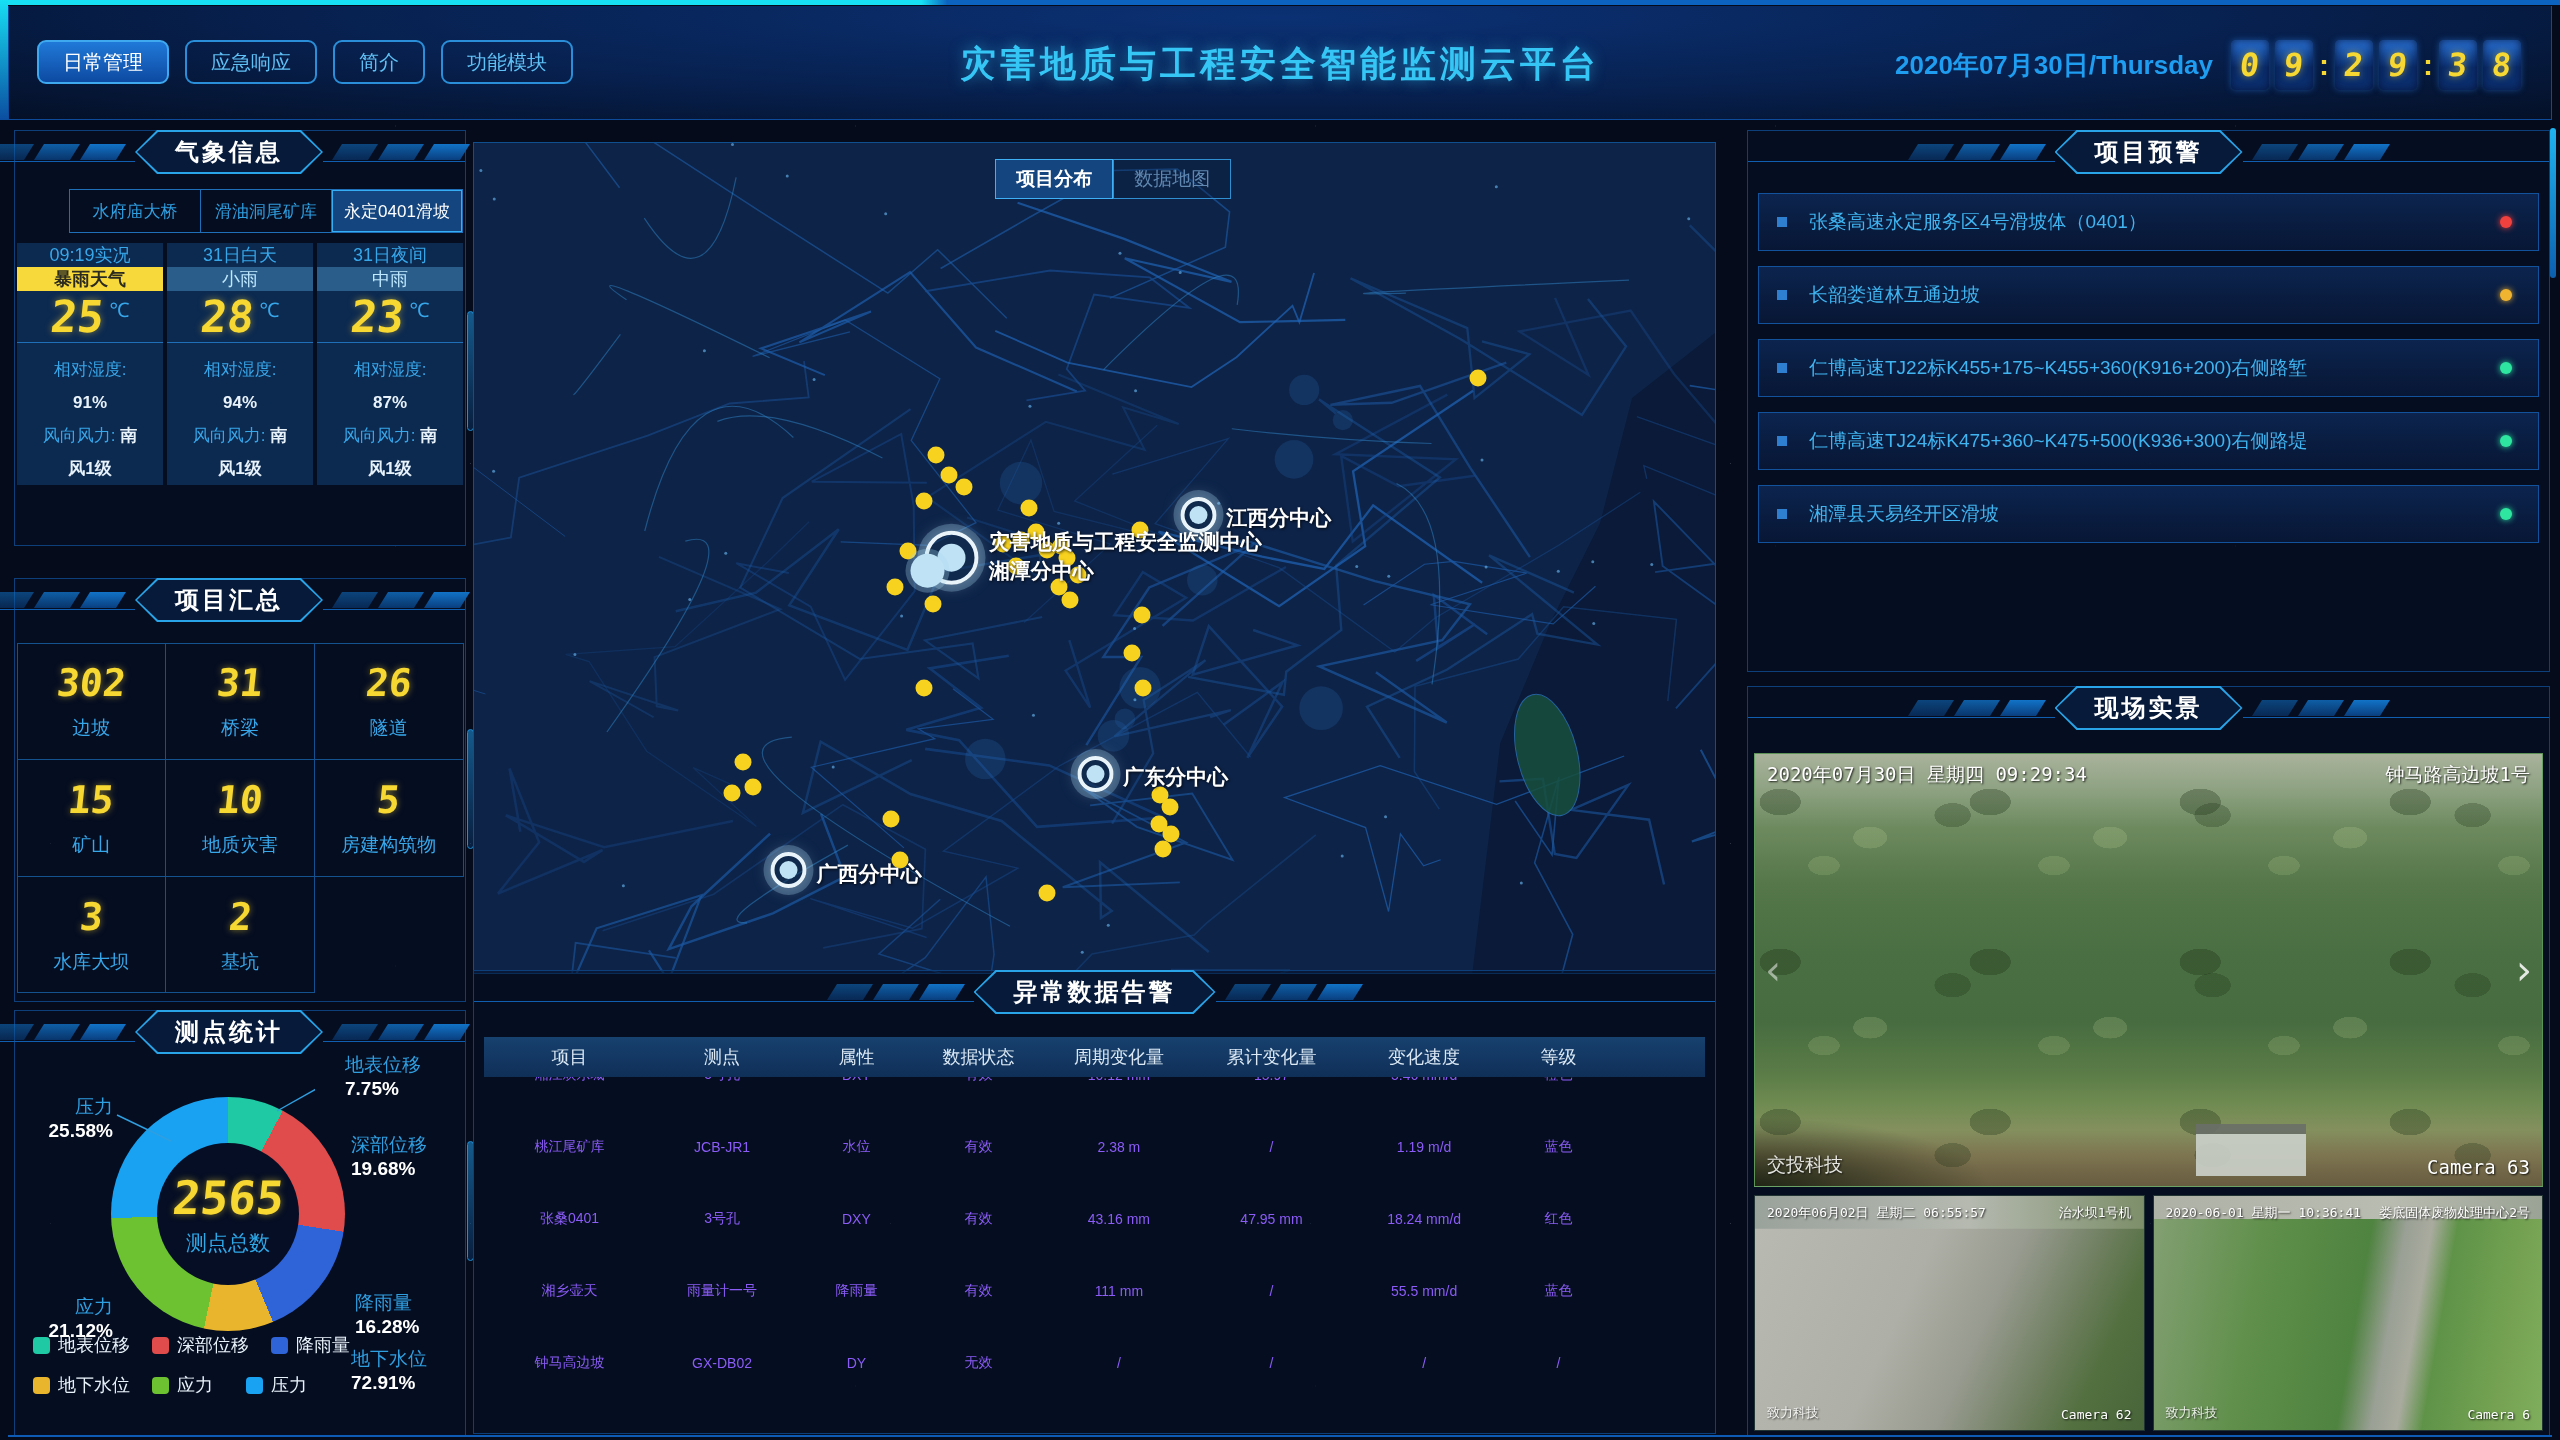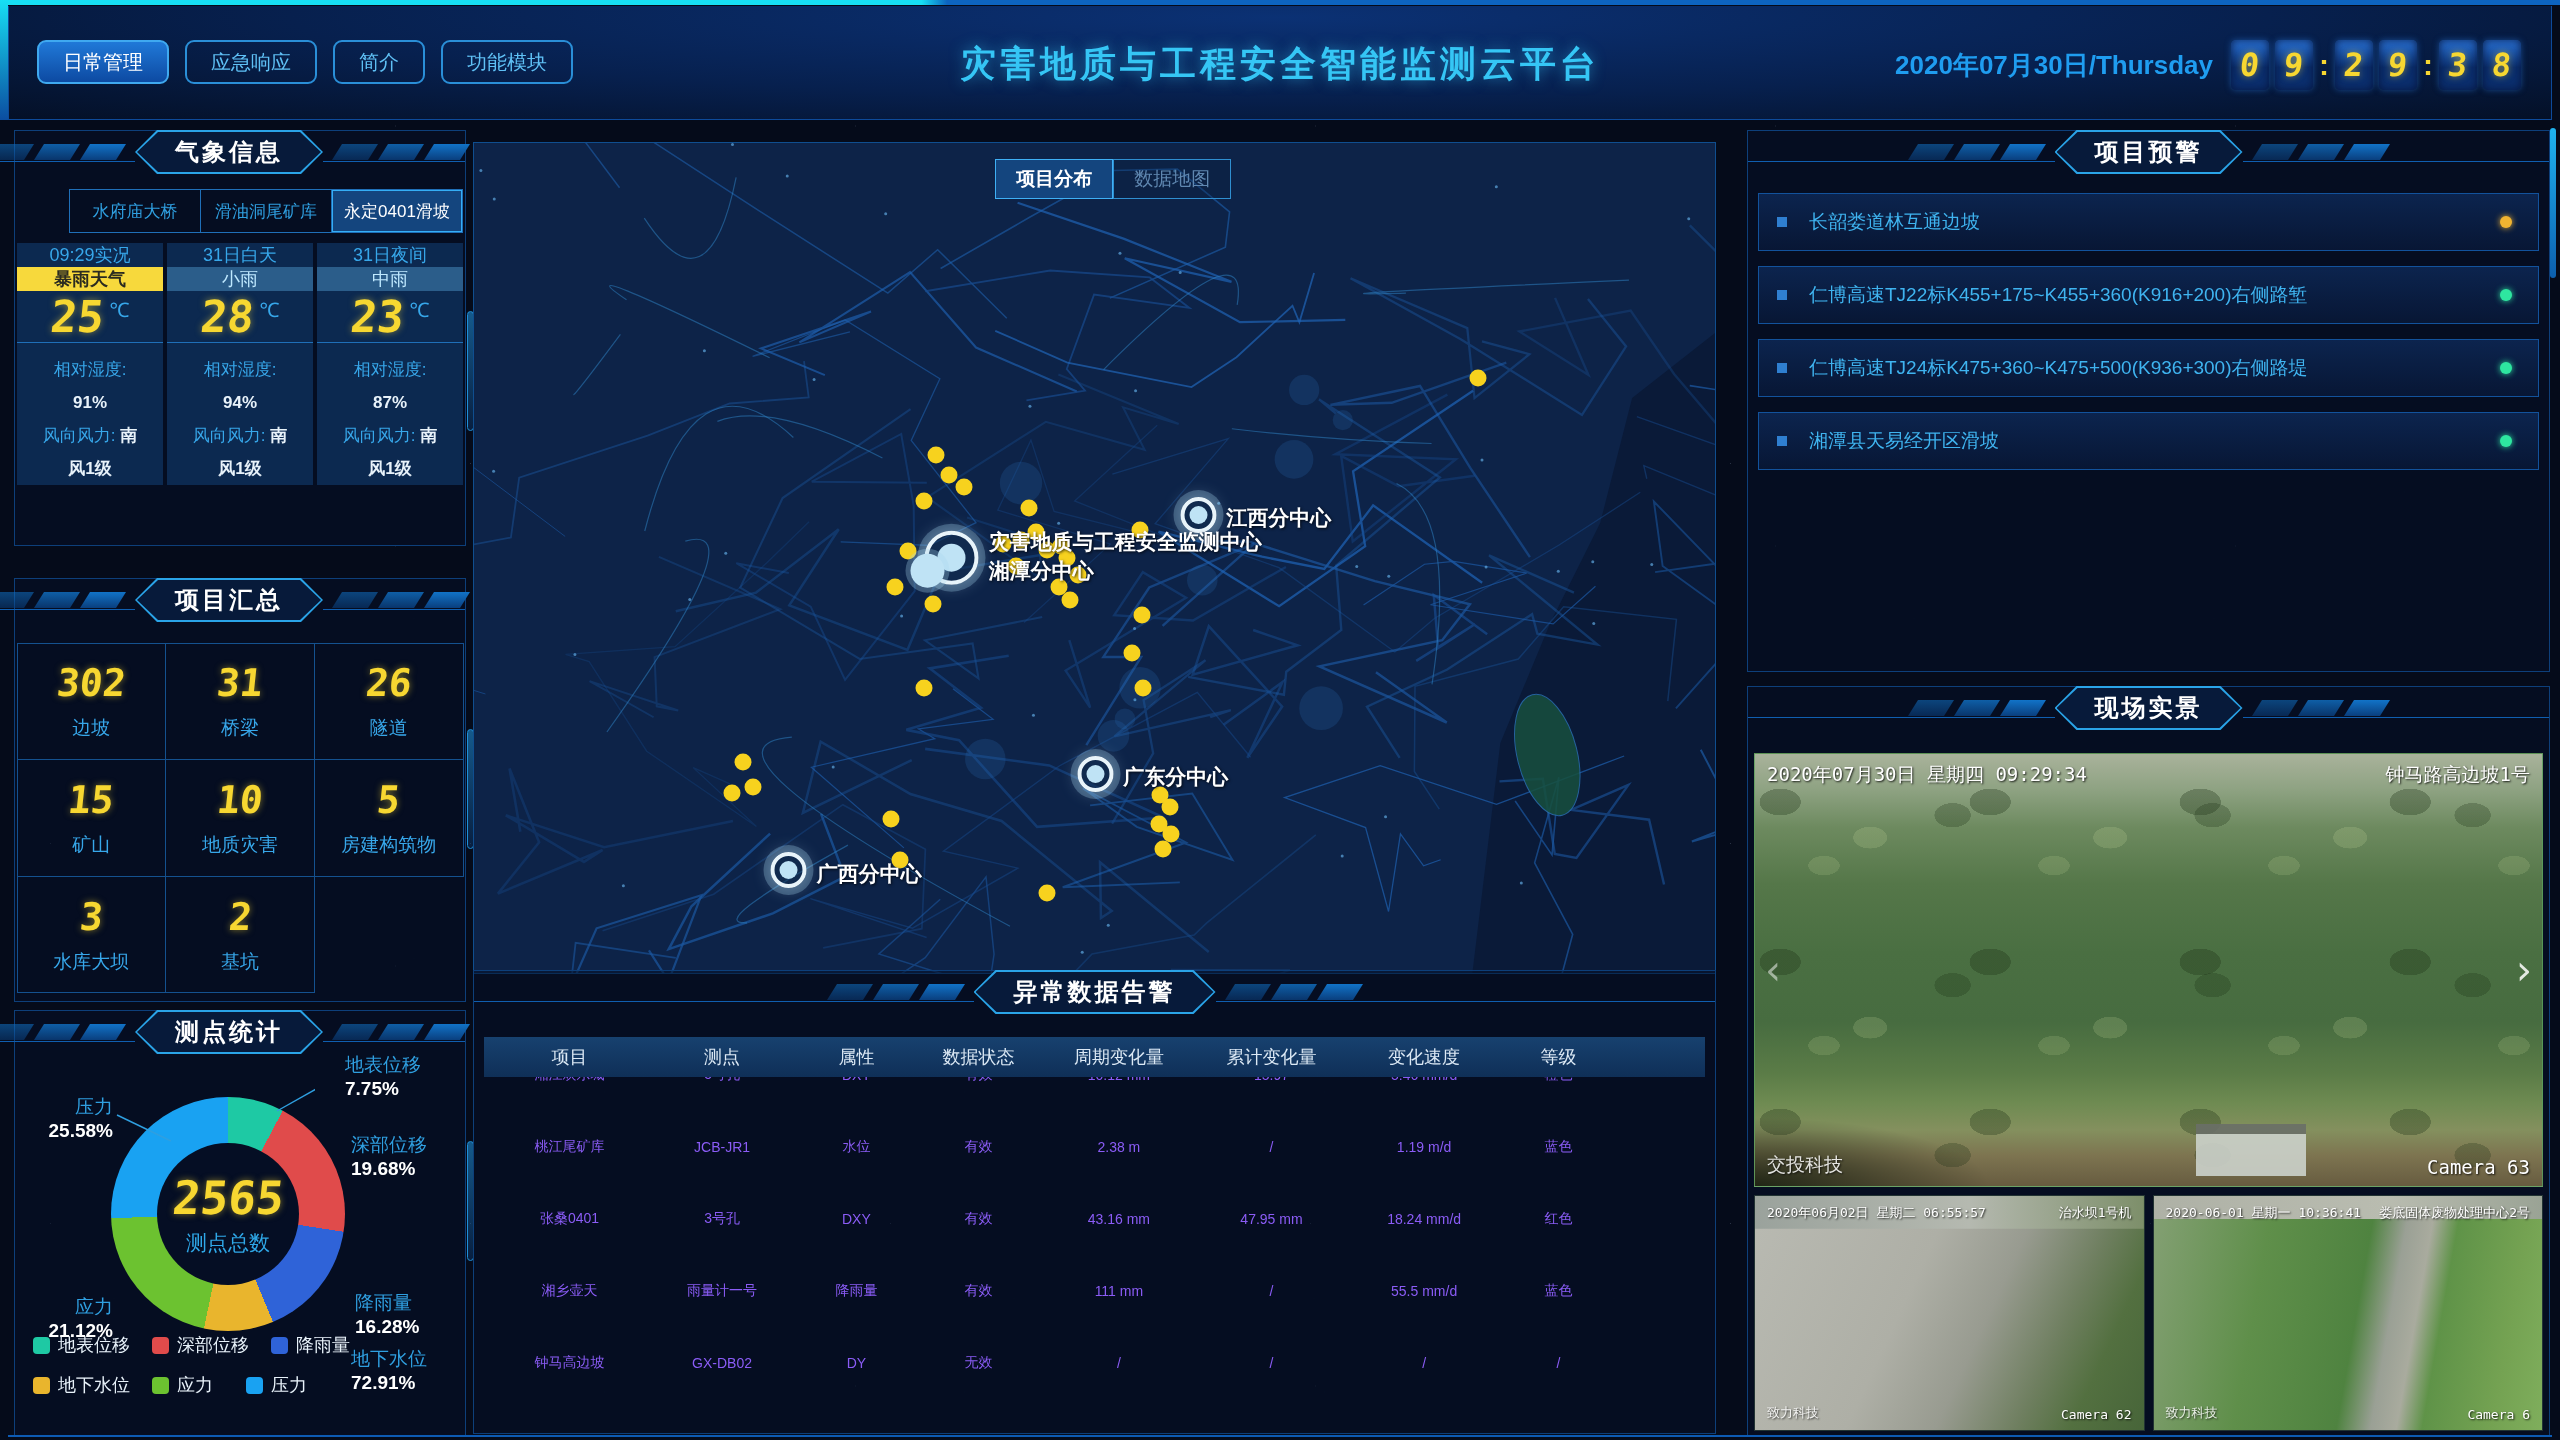--- a/index.html
+++ b/index.html
@@ -247,21 +247,21 @@
           <span></span>
         </div>
     </div>
     <div class="w-tabs" id="wtabs">
         <div class="w-tab">水府庙大桥</div>
         <div class="w-tab">滑油洞尾矿库</div>
         <div class="w-tab active">永定0401滑坡</div>
       </div>
     <div class="w-cols" id="wcols">
         <div class="w-col">
-          <div class="w-time">09:29实况</div>
+          <div class="w-time">09:19实况</div>
           <div class="w-cond hl">暴雨天气</div>
           <div class="w-temp">
             <span class="led">25</span>
             <span class="w-unit">℃</span>
           </div>
           <div class="w-hum">
             <div><span class="lab">相对湿度: </span><span class="val">91%</span></div>
             <div><span class="lab">风向风力: </span><span class="val">南风1级</span></div>
           </div>
         </div>
@@ -747,20 +747,25 @@
       </div>
       <div class="deco r">
           <span></span>
           <span></span>
           <span></span>
         </div>
     </div>
     <div class="alert-list" id="alert-list">
         <div class="alert-row">
           <span class="alert-bullet"></span>
+          <span class="alert-text">张桑高速永定服务区4号滑坡体（0401）</span>
+          <span class="alert-dot" style="background: rgb(240, 65, 62); box-shadow: rgb(240, 65, 62) 0px 0px 6px;"></span>
+        </div>
+        <div class="alert-row">
+          <span class="alert-bullet"></span>
           <span class="alert-text">长韶娄道林互通边坡</span>
           <span class="alert-dot" style="background: rgb(240, 180, 49); box-shadow: rgb(240, 180, 49) 0px 0px 6px;"></span>
         </div>
         <div class="alert-row">
           <span class="alert-bullet"></span>
           <span class="alert-text">仁博高速TJ22标K455+175~K455+360(K916+200)右侧路堑</span>
           <span class="alert-dot" style="background: rgb(46, 230, 160); box-shadow: rgb(46, 230, 160) 0px 0px 6px;"></span>
         </div>
         <div class="alert-row">
           <span class="alert-bullet"></span>

